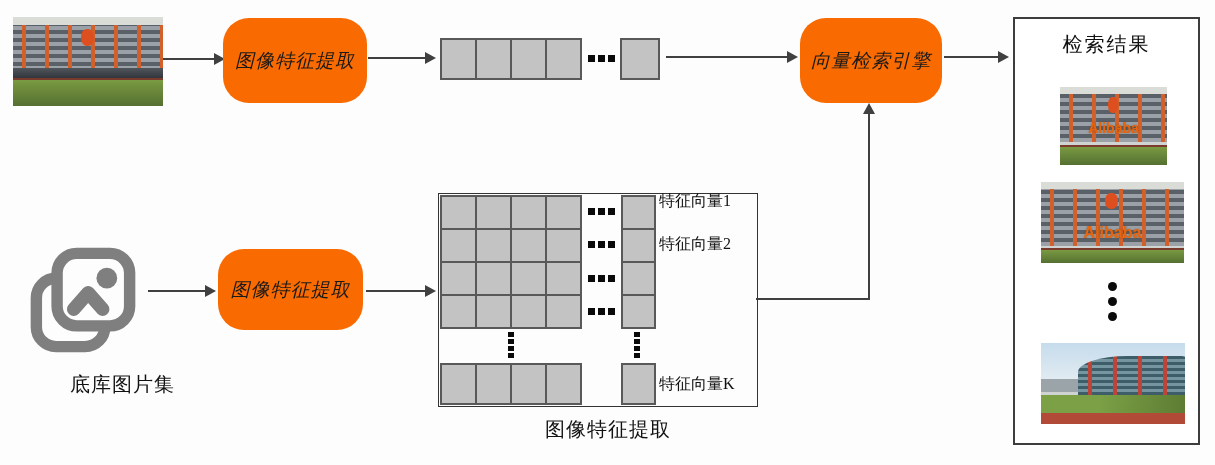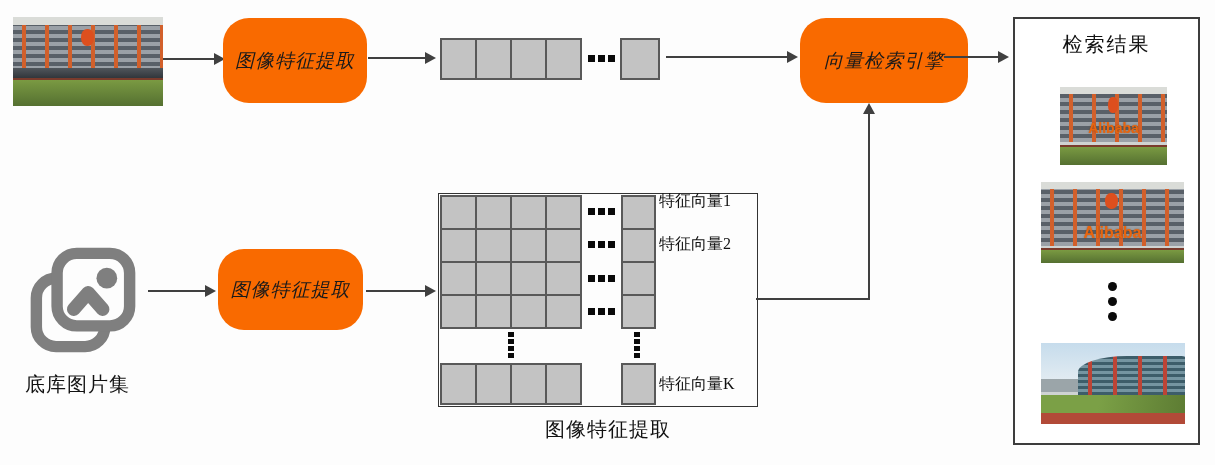--- a/index.html
+++ b/index.html
@@ -68,21 +68,21 @@
   .photo .p-far{position:absolute;left:0;top:44%;width:34%;height:16%;background:#9ba5a9;}
   .photo .p-bldg{position:absolute;left:26%;right:-2%;top:16%;height:52%;
       border-radius:45% 6% 0 0/38% 10% 0 0;background-color:#4e7787;
       background-image:
         repeating-linear-gradient(90deg, rgba(0,0,0,0) 0 10px, #bd4436 10px 14px, rgba(0,0,0,0) 14px 25px),
         repeating-linear-gradient(0deg, rgba(255,255,255,.22) 0 3px, rgba(0,0,0,.22) 3px 6px);}
   .photo .p-lawn{position:absolute;left:0;right:0;top:64%;height:24%;
       background:linear-gradient(100deg,#7ba046 40%,#5d7c33);}
   .photo .p-track{position:absolute;left:0;right:0;bottom:0;height:14%;background:#b24a38;}
 
-  .biglabel{position:absolute;text-align:left;font-size:20px;letter-spacing:1px;}
+  .biglabel{position:absolute;text-align:right;font-size:20px;letter-spacing:1px;}
 </style>
 </head>
 <body>
 
 <div id="canvas">
 
   <div class="photo" style="left:13px;top:17px;width:150px;height:89px;">
     <div class="sky"></div>
     <div class="bldg"></div>
     <div class="mascot"></div>
@@ -119,21 +119,21 @@
       <tbody>
         <tr>
           <td></td>
         </tr>
       </tbody>
     </table>
 
   <div class="hline" style="left:666px;top:56px;width:122px;"></div>
   <div class="ah-r" style="left:787px;top:51px;"></div>
 
-  <div class="obox" style="left:800px;top:18px;width:168px;height:85px;text-align:center;">
+  <div class="obox" style="left:800px;top:18px;width:142px;height:85px;text-align:center;">
     <span>向量检索引擎</span>
   </div>
 
   <div class="hline" style="left:944px;top:56px;width:55px;"></div>
   <div class="ah-r" style="left:998px;top:51px;"></div>
 
   <div class="panel">
     <div class="panel-title">检索结果</div>
 
     <div class="photo" style="left:45px;top:68px;width:107px;height:78px;">

